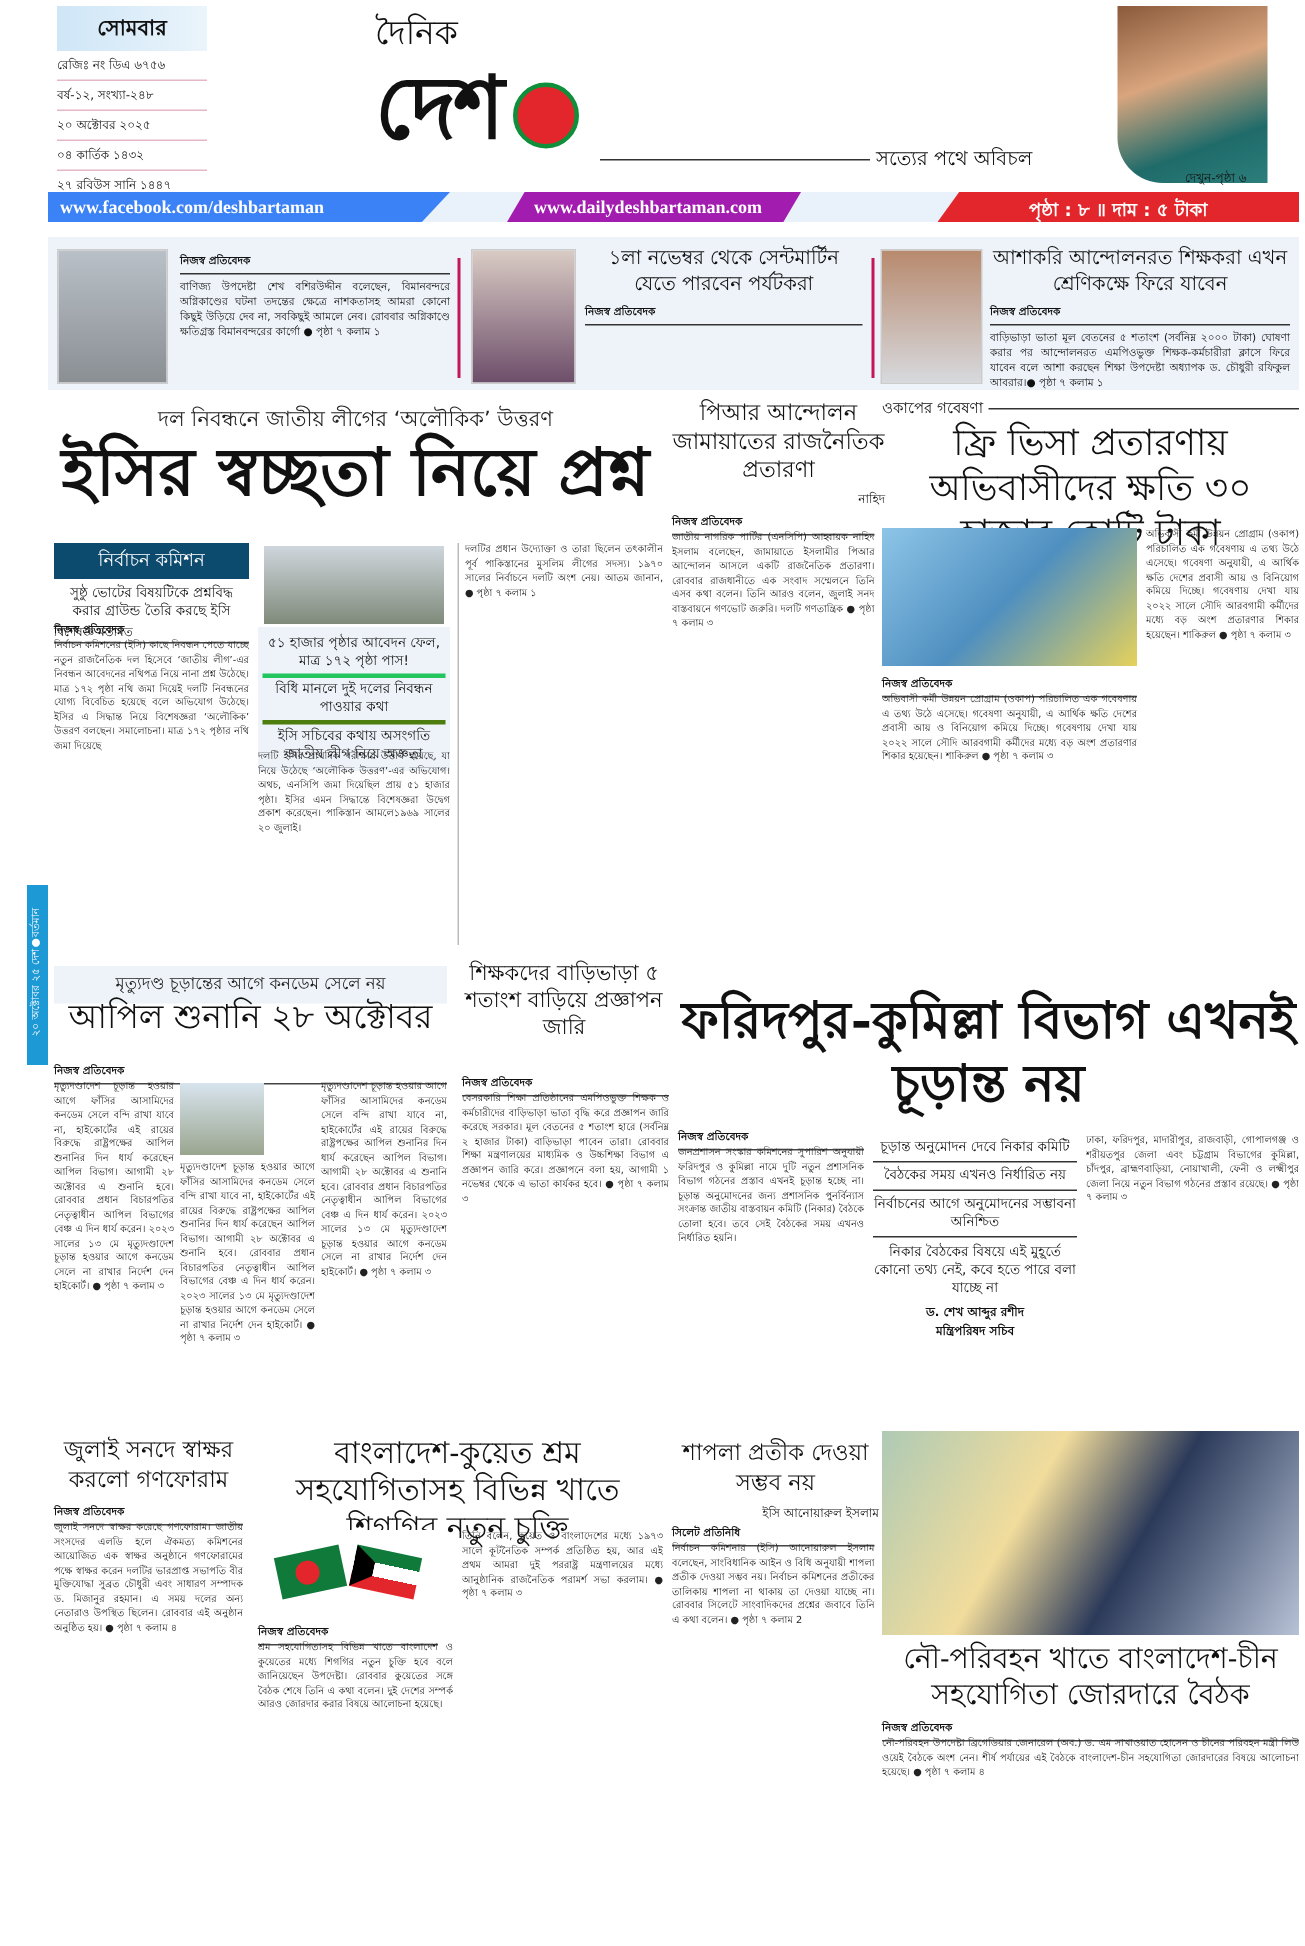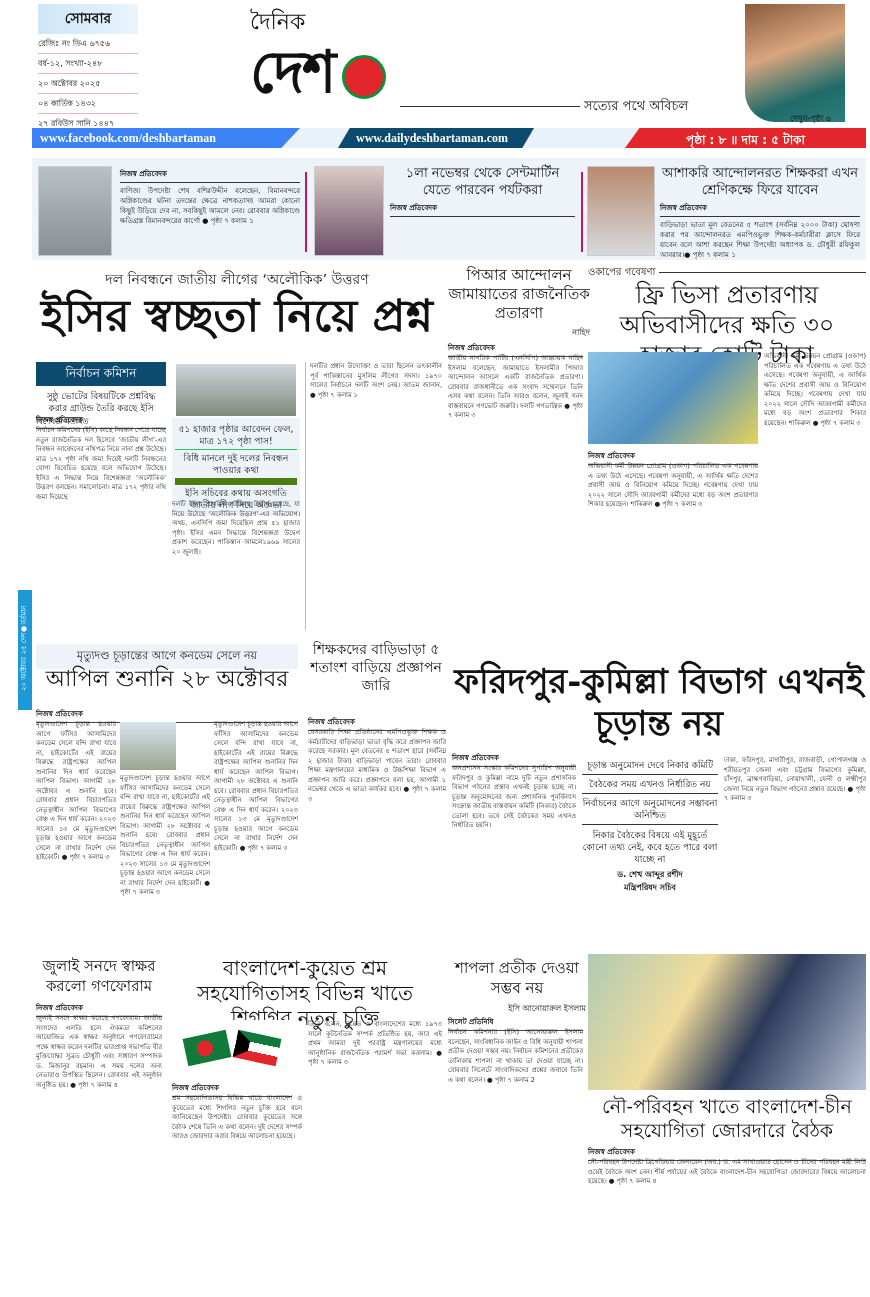--- a/index.html
+++ b/index.html
@@ -12,21 +12,21 @@
 .dainik{left:250px;top:4px;font-size:22px;font-family:"DejaVu Serif",serif}
 .logo{left:250px;top:28px;font-size:58px;font-weight:900;font-family:"DejaVu Serif",serif;letter-spacing:-2px;display:flex;align-items:center;gap:8px}
 .logo-emblem{width:44px;height:44px;border-radius:50%;background:#e3262b;border:3px solid #0f8f3a;display:inline-block}
 .tagline{left:400px;top:96px;font-size:13px;display:flex;align-items:center;gap:4px}
 .tagline .rule{width:180px;height:1px;background:#333}
 .model{left:745px;top:4px;width:100px;height:118px;background:linear-gradient(160deg,#8a5a3b,#d8a57e 40%,#1f6b6a 75%,#2c7f7c);border-radius:0 0 0 30px}
 .model-cap{left:790px;top:112px;font-size:8px}
 
 .urlbar{left:32px;top:128px;width:834px;height:20px;background:#e9f1fa}
 .fb{left:32px;top:128px;width:268px;height:20px;background:#3b82f6;color:#fff;font-size:12px;font-weight:bold;padding:3px 8px;clip-path:polygon(0 0,100% 0,93% 100%,0 100%);font-family:"Liberation Serif",serif}
-.web{left:338px;top:128px;width:196px;height:20px;background:#0c4a6e;color:#fff;font-size:12px;font-weight:bold;padding:3px 18px;clip-path:polygon(6% 0,100% 0,94% 100%,0 100%);font-family:"Liberation Serif",serif}
+.web{left:338px;top:128px;width:196px;height:20px;background:#a21caf;color:#fff;font-size:12px;font-weight:bold;padding:3px 18px;clip-path:polygon(6% 0,100% 0,94% 100%,0 100%);font-family:"Liberation Serif",serif}
 .price{left:625px;top:128px;width:241px;height:20px;background:#e3262b;color:#fff;font-size:12px;font-weight:bold;padding:3px 26px;text-align:center;clip-path:polygon(6% 0,100% 0,100% 100%,0 100%)}
 
 .teasers{left:32px;top:158px;width:834px;height:102px;background:#eef3f9}
 .tphoto{background:#9aa3ab;border:1px solid #ccc}
 .thead{font-size:13px;text-align:center;line-height:17px}
 .tby{font-size:7px;font-weight:bold;border-bottom:1px solid #333;padding-bottom:2px}
 .tbody{font-size:7px;line-height:10px;text-align:justify}
 .vsep{width:2px;background:#c2185b}
 
 .byline{font-size:7px;font-weight:bold;border-bottom:1px solid #444;padding-bottom:2px}
@@ -93,22 +93,22 @@
 <div class="abs mega" style="left:32px;top:288px;width:410px;font-size:44px">ইসির স্বচ্ছতা নিয়ে প্রশ্ন</div>
 <div class="abs" style="left:36px;top:362px;width:130px">
   <div class="box-blue-title">নির্বাচন কমিশন</div>
   <div style="font-size:9px;line-height:12px;text-align:center;margin-top:4px">সুষ্ঠু ভোটের বিষয়টিকে প্রশ্নবিদ্ধ করার গ্রাউন্ড তৈরি করছে ইসি</div>
   <div style="font-size:8px;text-align:left;margin-top:1px">বিশেষজ্ঞ মতামত</div>
 </div>
 <div class="abs byline" style="left:36px;top:414px;width:130px">নিজস্ব প্রতিবেদক</div>
 <div class="abs body" style="left:36px;top:426px;width:130px;height:205px;overflow:hidden">নির্বাচন কমিশনের (ইসি) কাছে নিবন্ধন পেতে যাচ্ছে নতুন রাজনৈতিক দল হিসেবে ‘জাতীয় লীগ’-এর নিবন্ধন আবেদনের নথিপত্র নিয়ে নানা প্রশ্ন উঠেছে। মাত্র ১৭২ পৃষ্ঠা নথি জমা দিয়েই দলটি নিবন্ধনের যোগ্য বিবেচিত হয়েছে বলে অভিযোগ উঠেছে। ইসির এ সিদ্ধান্ত নিয়ে বিশেষজ্ঞরা ‘অলৌকিক’ উত্তরণ বলছেন। সমালোচনা। মাত্র ১৭২ পৃষ্ঠার নথি জমা দিয়েছে</div>
 <div class="abs photo" style="left:176px;top:364px;width:120px;height:52px;background:linear-gradient(#cfd6dd,#7f8a7a)"></div>
 <div class="abs pullbox" style="left:172px;top:418px;width:128px">
-  <div style="padding:2px 0;border-bottom:1px solid #22c55e">৫১ হাজার পৃষ্ঠার আবেদন ফেল, মাত্র ১৭২ পৃষ্ঠা পাস!</div>
-  <div style="padding:2px 0;border-bottom:7px solid #4d7c0f">বিধি মানলে দুই দলের নিবন্ধন পাওয়ার কথা</div>
+  <div style="padding:2px 0;border-bottom:3px solid #22c55e">৫১ হাজার পৃষ্ঠার আবেদন ফেল, মাত্র ১৭২ পৃষ্ঠা পাস!</div>
+  <div style="padding:2px 0;border-bottom:3px solid #4d7c0f">বিধি মানলে দুই দলের নিবন্ধন পাওয়ার কথা</div>
   <div style="padding:2px 0">ইসি সচিবের কথায় অসংগতি জাতীয় লীগ নিয়ে অজ্ঞতা</div>
 </div>
 <div class="abs body" style="left:172px;top:500px;width:128px;height:130px;overflow:hidden">দলটি ইসির প্রাথমিক পরীক্ষায় উত্তীর্ণ হয়েছে, যা নিয়ে উঠেছে ‘অলৌকিক উত্তরণ’-এর অভিযোগ। অথচ, এনসিপি জমা দিয়েছিল প্রায় ৫১ হাজার পৃষ্ঠা। ইসির এমন সিদ্ধান্তে বিশেষজ্ঞরা উদ্বেগ প্রকাশ করেছেন। পাকিস্তান আমলে১৯৬৯ সালের ২০ জুলাই।</div>
 <div class="abs col-rule" style="left:305px;top:362px;height:268px"></div>
 <div class="abs body" style="left:310px;top:362px;width:132px;height:268px;overflow:hidden">দলটির প্রধান উদ্যোক্তা ও তারা ছিলেন তৎকালীন পূর্ব পাকিস্তানের মুসলিম লীগের সদস্য। ১৯৭০ সালের নির্বাচনে দলটি অংশ নেয়। আতম জানান, ● পৃষ্ঠা ৭ কলাম ১</div>
 
 <div class="abs big" style="left:448px;top:266px;width:142px;font-size:15px;line-height:19px">পিআর আন্দোলন জামায়াতের রাজনৈতিক প্রতারণা</div>
 <div class="abs" style="left:470px;top:326px;width:120px;font-size:8px;text-align:right"><span>নাহিদ</span></div>
 <div class="abs byline" style="left:448px;top:342px;width:135px">নিজস্ব প্রতিবেদক</div>
 <div class="abs body" style="left:448px;top:354px;width:135px;height:276px;overflow:hidden">জাতীয় নাগরিক পার্টির (এনসিপি) আহ্বায়ক নাহিদ ইসলাম বলেছেন, জামায়াতে ইসলামীর পিআর আন্দোলন আসলে একটি রাজনৈতিক প্রতারণা। রোববার রাজধানীতে এক সংবাদ সম্মেলনে তিনি এসব কথা বলেন। তিনি আরও বলেন, জুলাই সনদ বাস্তবায়নে গণভোট জরুরি। দলটি গণতান্ত্রিক ● পৃষ্ঠা ৭ কলাম ৩</div>

